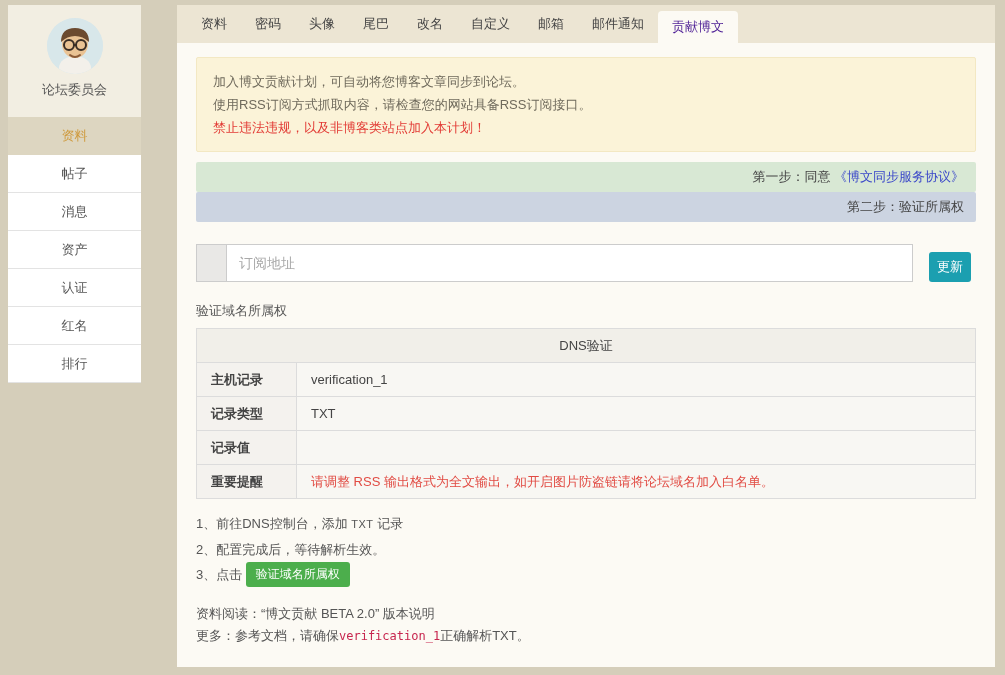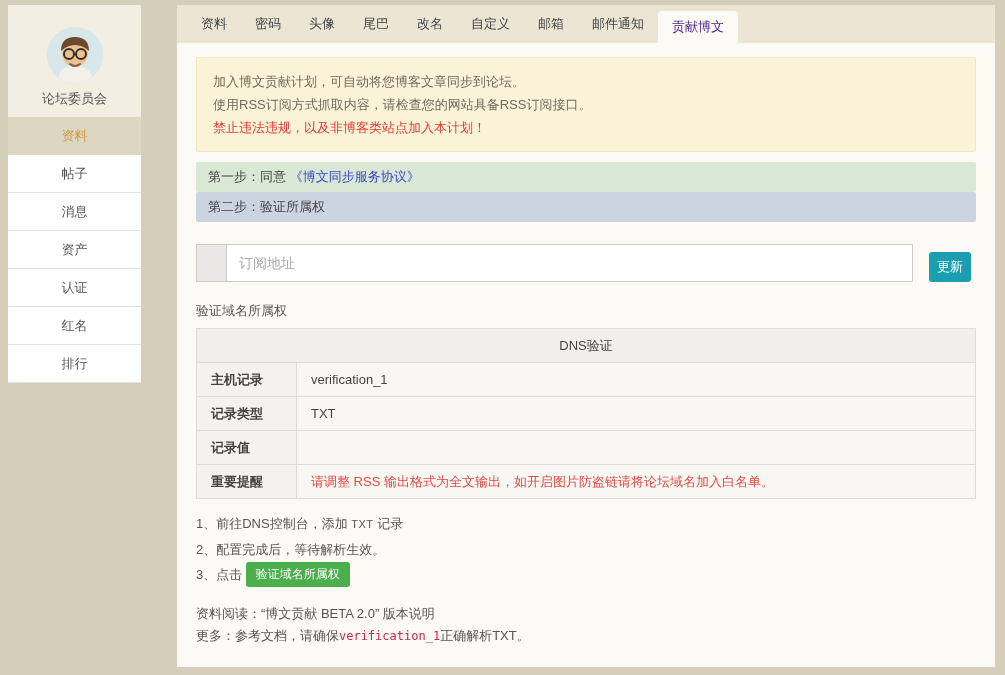--- a/index.html
+++ b/index.html
@@ -12,21 +12,21 @@
     position: relative;
     overflow: hidden;
   }
 
   
   .sidebar { position: absolute; left: 8px; top: 5px; width: 133px; }
   .profile {
     background: #f2eee2;
     height: 112px;
     text-align: center;
-    padding-top: 22px;
+    padding-top: 13px;
   }
   .avatar {
     width: 56px; height: 56px; border-radius: 50%;
     overflow: hidden; margin: 0 auto; display: block;
     background: #d8e7ea;
   }
   .username { margin-top: 7px; color: #555; font-size: 13px; }
   .menu-item {
     height: 38px; line-height: 38px; text-align: center;
     background: #ffffff; color: #555;
@@ -70,20 +70,21 @@
     color: #6f6a5c;
     border-radius: 2px;
   }
   .notice .warn { color: #e23b35; }
 
   .stepbar {
     margin-top: 10px;
     padding: 6px 12px;
     border-radius: 2px;
     color: #444;
+    text-align: right;
   }
   .step1 { background: #d8e8d4; margin-top: 10px; }
   .step2 { background: #ccd4e1; margin-top: 0; }
   .stepbar a { color: #3b48c9; text-decoration: none; cursor: pointer; }
 
   .sub-row { margin-top: 22px; display: flex; align-items: flex-end; }
   .input-group { display: flex; width: 717px; height: 38px; }
   .addon {
     width: 30px; background: #e9e8e6;
     border: 1px solid #ccc; border-right: none;

